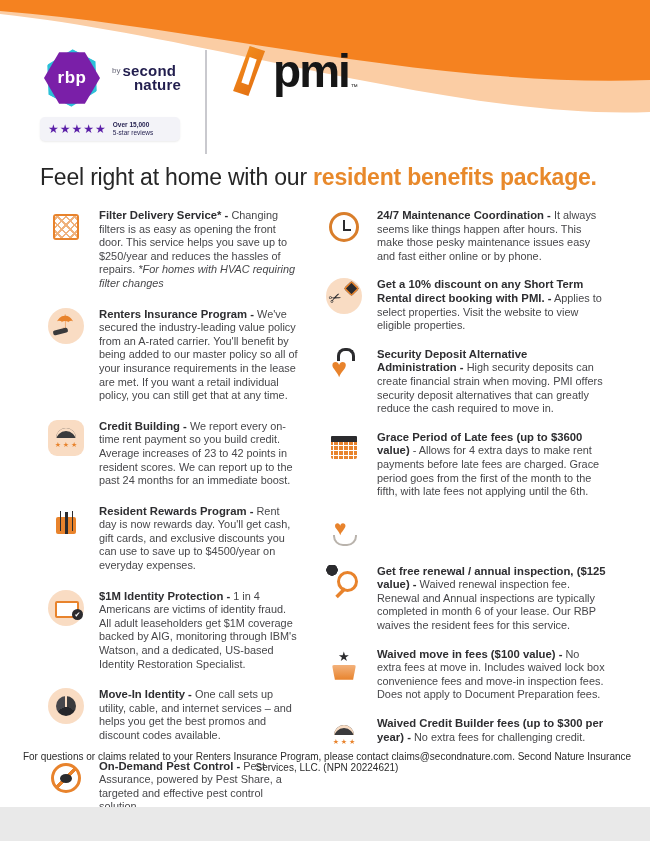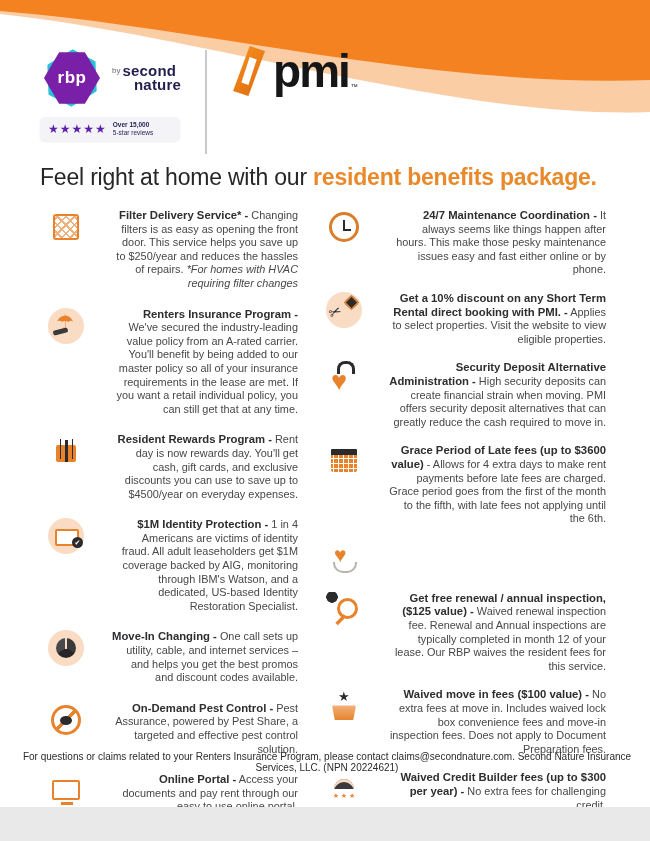--- a/index.html
+++ b/index.html
@@ -35,21 +35,21 @@
   .pmi-tm{font-size:7px;color:#161616;align-self:flex-end;margin:0 0 6px 2px;}
   
   .headline{position:relative;z-index:1;margin:10px 15px 0 40px;font-size:23px;color:#262626;
             letter-spacing:-.2px;}
   .headline .hl{color:#e8892b;font-weight:bold;}
   
   .content{display:flex;padding:18px 44px 0 48px;gap:28px;position:relative;z-index:1;}
   .col{display:flex;flex-direction:column;}
   .col-left{width:250px;gap:17px;}
   .col-right{width:280px;gap:15px;}
-  .row{display:flex;gap:27px;text-align:right;}
+  .row{display:flex;gap:15px;}
   .txt{margin:0;font-size:10.9px;line-height:13.6px;color:#47474a;}
   .txt .t{color:#2e2e31;font-size:11.3px;}
   .txt .n{color:#47474a;}
   
   .footer{position:absolute;left:4px;right:0;bottom:34px;text-align:center;font-size:10px;
           color:#2b2b2b;z-index:1;}
   
   .ic{position:relative;width:36px;height:36px;flex:none;}
   .ic-umbrella-hand-icon,.ic-id-card-check-icon,.ic-utilities-circle-icon,
   .ic-tag-scissors-icon{background:#f9dcc3;border-radius:50%;}
@@ -169,34 +169,38 @@
   <div class="row">
     <div class="ic ic-filter-grid-icon"></div>
     <p class="txt"><b class="t">Filter Delivery Service* -</b><span class="b"> Changing filters is as easy as opening the front door. This service helps you save up to $250/year and reduces the hassles of repairs.</span><i class="n"> *For homes with HVAC requiring filter changes</i></p>
   </div>
 
   <div class="row">
     <div class="ic ic-umbrella-hand-icon"></div>
     <p class="txt"><b class="t">Renters Insurance Program -</b><span class="b"> We've secured the industry-leading value policy from an A-rated carrier. You'll benefit by being added to our master policy so all of your insurance requirements in the lease are met. If you want a retail individual policy, you can still get that at any time.</span></p>
   </div>
 
+  <div class="row">
+    <div class="ic ic-gauge-stars-badge-icon"></div>
+    <p class="txt"><b class="t">Credit Building -</b><span class="b"> We report every on-time rent payment so you build credit. Average increases of 23 to 42 points in resident scores. We can report up to the past 24 months for an immediate boost.</span></p>
+  </div>
 
   <div class="row">
     <div class="ic ic-gift-box-icon"></div>
     <p class="txt"><b class="t">Resident Rewards Program -</b><span class="b"> Rent day is now rewards day. You'll get cash, gift cards, and exclusive discounts you can use to save up to $4500/year on everyday expenses.</span></p>
   </div>
 
   <div class="row">
     <div class="ic ic-id-card-check-icon"></div>
     <p class="txt"><b class="t">$1M Identity Protection -</b><span class="b"> 1 in 4 Americans are victims of identity fraud. All adult leaseholders get $1M coverage backed by AIG, monitoring through IBM's Watson, and a dedicated, US-based Identity Restoration Specialist.</span></p>
   </div>
 
   <div class="row">
     <div class="ic ic-utilities-circle-icon"></div>
-    <p class="txt"><b class="t">Move-In Changing -</b><span class="b"> One call sets up utility, cable, and internet services – and helps you get the best promos and discount codes available.</span></p>
+    <p class="txt"><b class="t">Move-In Identity -</b><span class="b"> One call sets up utility, cable, and internet services – and helps you get the best promos and discount codes available.</span></p>
   </div>
 
   <div class="row">
     <div class="ic ic-pest-bug-icon"></div>
     <p class="txt"><b class="t">On-Demand Pest Control -</b><span class="b"> Pest Assurance, powered by Pest Share, a targeted and effective pest control solution.</span></p>
   </div>
 
   <div class="row">
     <div class="ic ic-monitor-lock-icon"></div>
     <p class="txt"><b class="t">Online Portal -</b><span class="b"> Access your documents and pay rent through our easy to use online portal.</span></p>
@@ -222,21 +226,21 @@
     <div class="ic ic-calendar-icon"></div>
     <p class="txt"><b class="t">Grace Period of Late fees (up to $3600 value)</b><span class="b"> - Allows for 4 extra days to make rent payments before late fees are charged. Grace period goes from the first of the month to the fifth, with late fees not applying until the 6th.</span></p>
   </div>
 
   <div class="row">
     <div class="ic ic-heart-hand-icon"></div>
   </div>
 
   <div class="row">
     <div class="ic ic-magnifier-check-icon"></div>
-    <p class="txt"><b class="t">Get free renewal / annual inspection, ($125 value) -</b><span class="b"> Waived renewal inspection fee. Renewal and Annual inspections are typically completed in month 12 of your lease. Our RBP waives the resident fees for this service.</span></p>
+    <p class="txt"><b class="t">Get free renewal / annual inspection, ($125 value) -</b><span class="b"> Waived renewal inspection fee. Renewal and Annual inspections are typically completed in month 6 of your lease. Our RBP waives the resident fees for this service.</span></p>
   </div>
 
   <div class="row">
     <div class="ic ic-box-star-icon"></div>
     <p class="txt"><b class="t">Waived move in fees ($100 value) -</b><span class="b"> No extra fees at move in. Includes waived lock box convenience fees and move-in inspection fees. Does not apply to Document Preparation fees.</span></p>
   </div>
 
   <div class="row">
     <div class="ic ic-gauge-stars-icon"></div>
     <p class="txt"><b class="t">Waived Credit Builder fees (up to $300 per year) -</b><span class="b"> No extra fees for challenging credit.</span></p>

